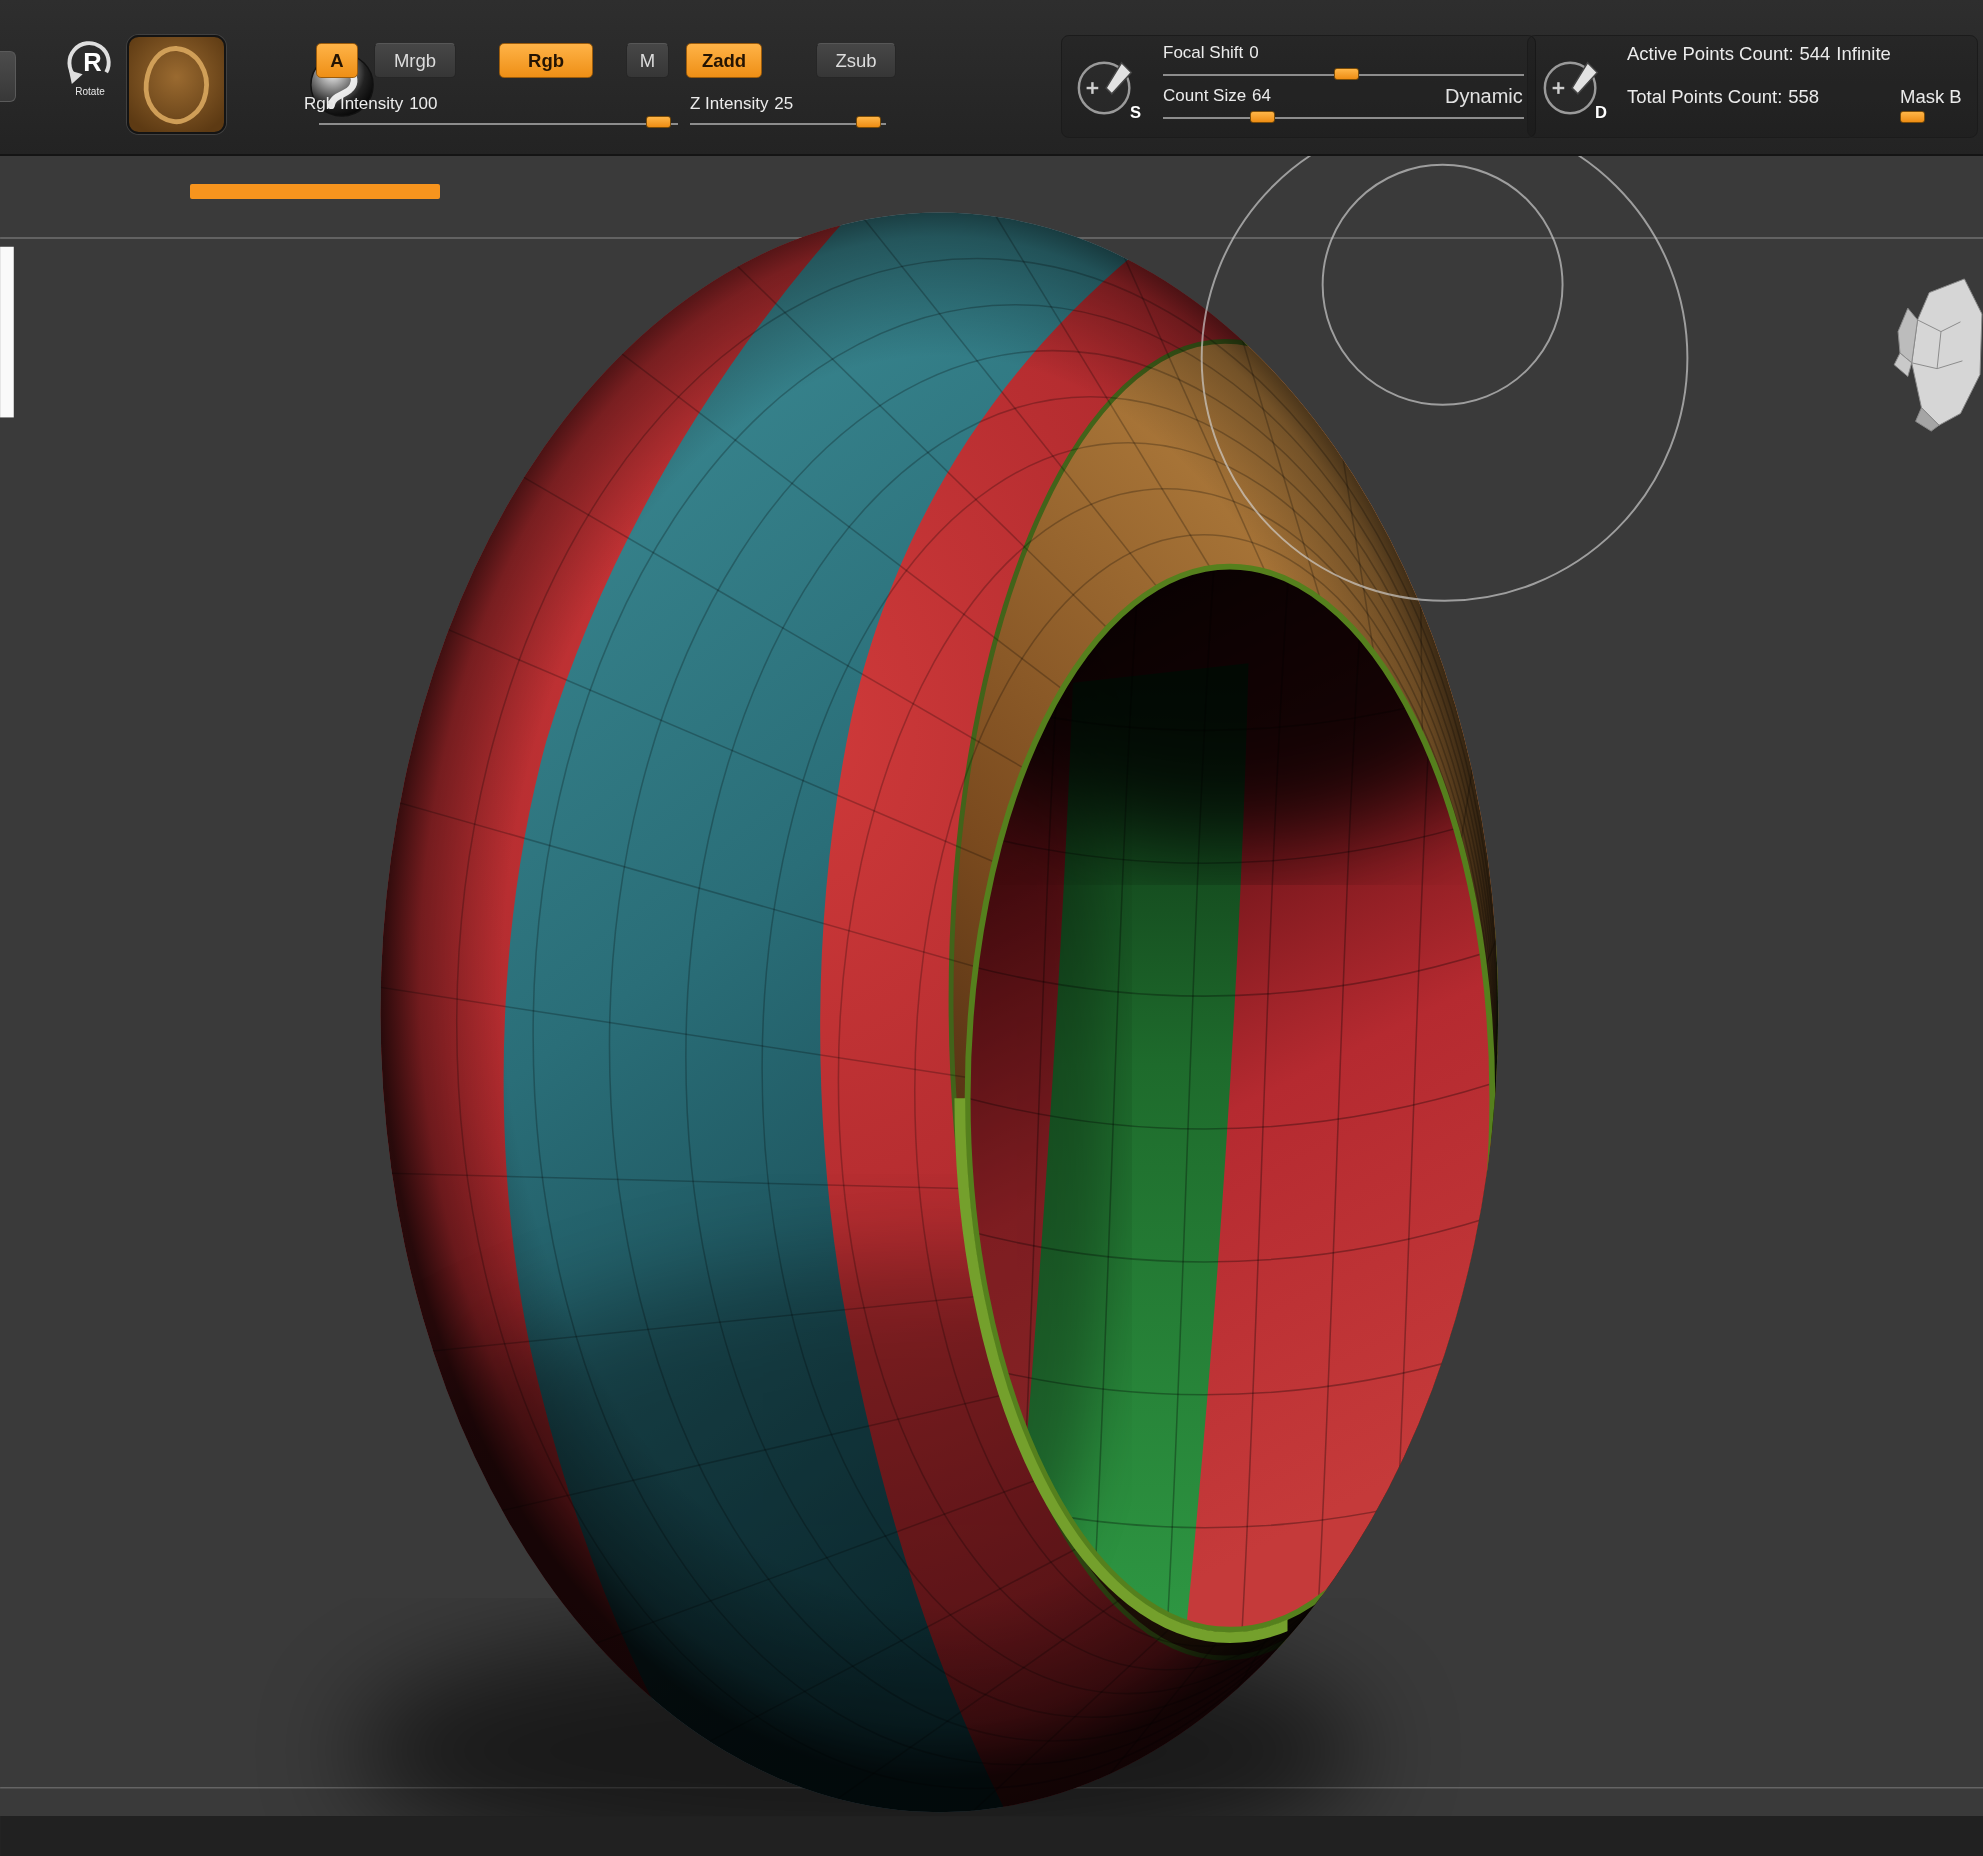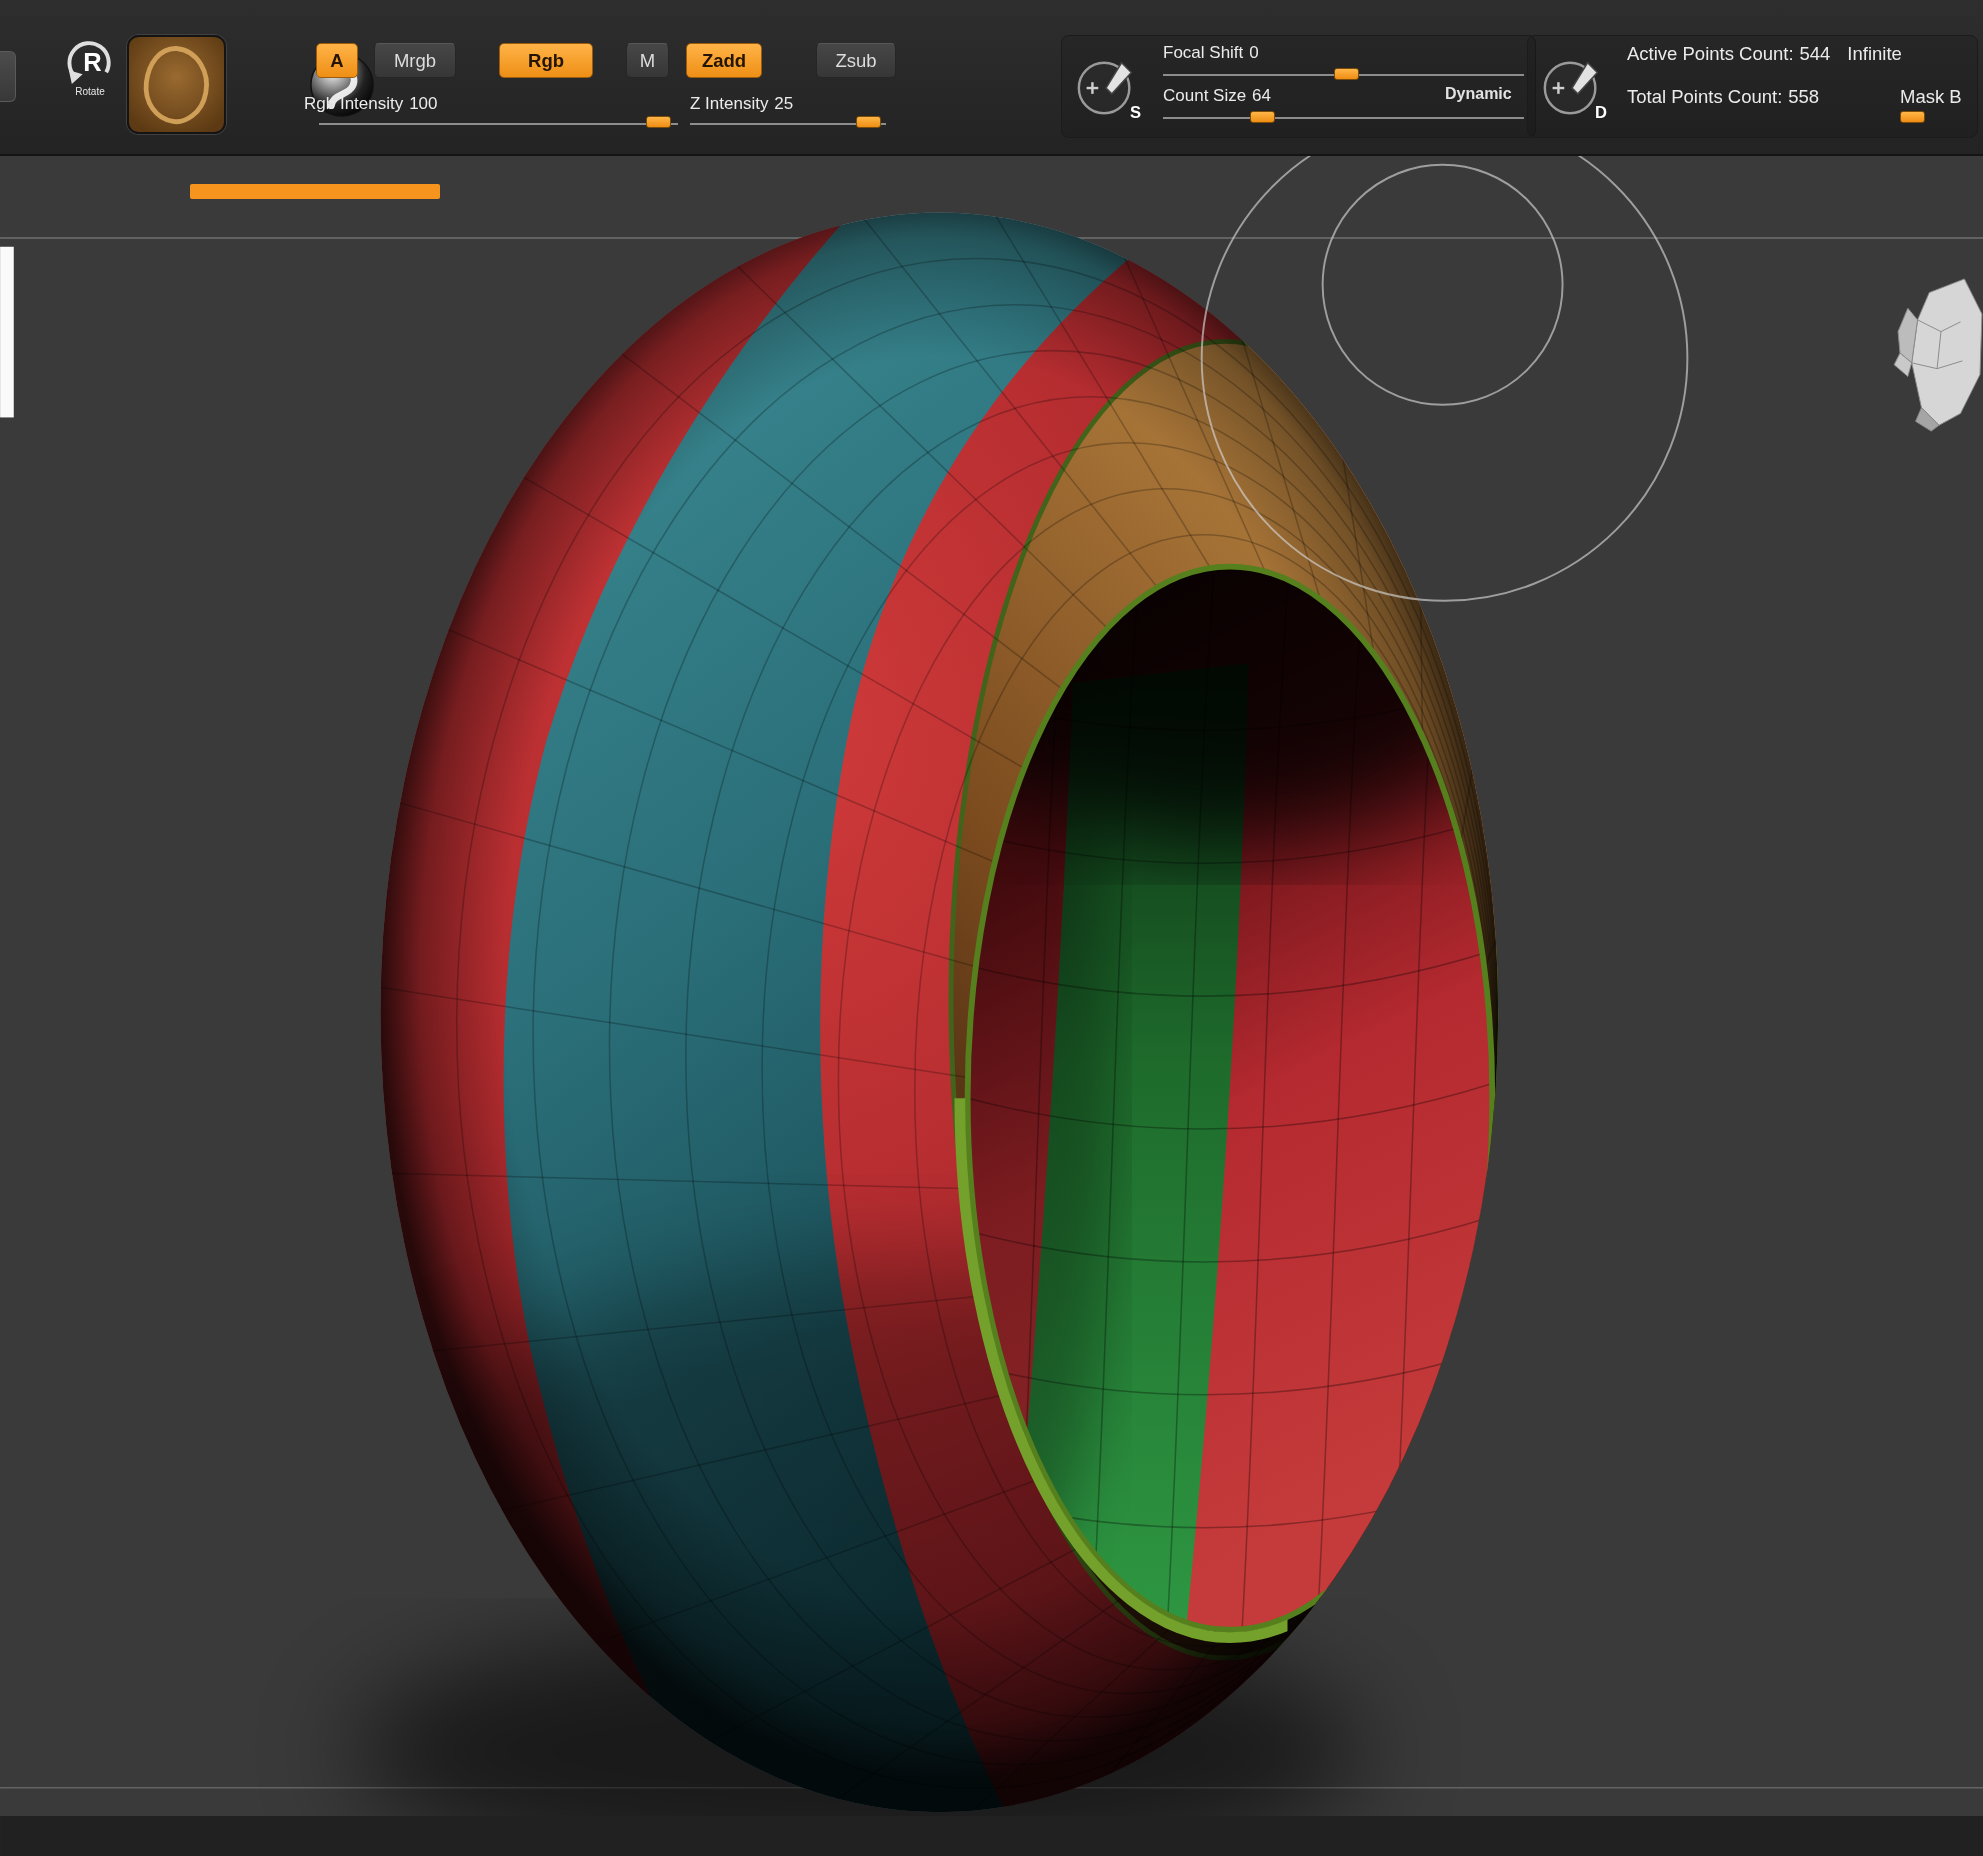--- a/index.html
+++ b/index.html
@@ -28,24 +28,24 @@
     border:1px solid #262626;border-top-color:#575757}
   .btn.active{background:linear-gradient(#ffb347,#ee8f16);color:#241403;
     border:1px solid #9c5c0c;font-weight:bold}
   .slider-label{position:absolute;font-size:17px;color:#ebebeb;white-space:nowrap}
   .slider-value{margin-left:5.9px}
   .slider-track{position:absolute;height:2px;background:#8d8d8d;cursor:pointer}
   .slider-handle{position:absolute;width:25px;height:11.7px;border-radius:2.9px;cursor:pointer;
     background:linear-gradient(#ffb648,#ee8d14);border:1px solid #7a4c08}
   .tool-icon{position:absolute;top:55px;width:68px;height:68px;cursor:pointer}
   .tool-letter{position:absolute;right:0;bottom:0;font-size:16.6px;font-weight:bold;color:#fff}
-  .dynamic-label{position:absolute;left:1445px;top:85px;font-size:16px;font-weight:bold;color:#e2e2e2}
+  .dynamic-label{position:absolute;left:1445px;top:85px;font-size:20px;font-weight:normal;color:#e2e2e2}
   .stat{position:absolute;font-size:18.5px;color:#ebebeb;white-space:nowrap}
   .stat-val{margin-left:5.9px}
-  .stat-suffix{margin-left:17px}
+  .stat-suffix{margin-left:6px}
 
   
   .brush-underline{position:absolute;left:190px;top:184px;width:250px;height:14.6px;
     background:#f7941d;border-radius:2px;z-index:9}
 
   
   #torus-grid ellipse,#torus-grid line{fill:none;stroke:#000;stroke-opacity:.24;stroke-width:1.6}
   #hole-grid path{fill:none;stroke:#000;stroke-opacity:.3;stroke-width:1.6}
 </style>
 </head>

